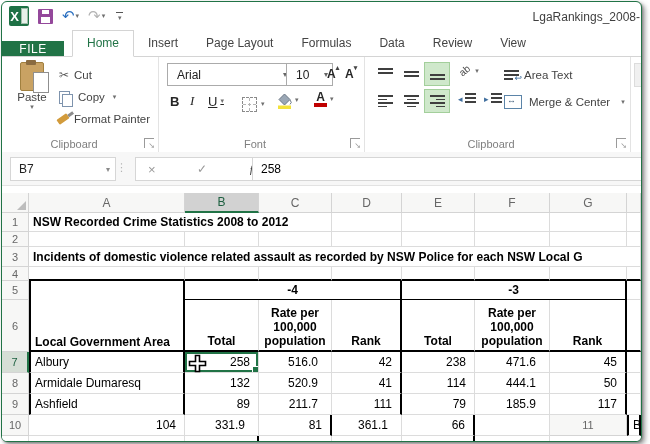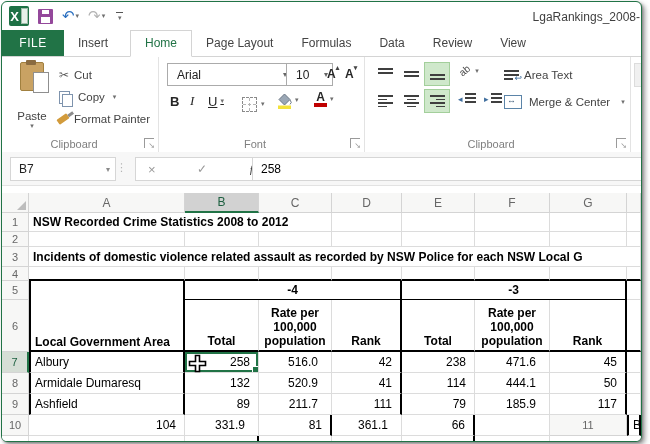--- a/index.html
+++ b/index.html
@@ -25,39 +25,39 @@
   .floppy::after  { content:""; position:absolute; left:3px; bottom:1px; width:9px; height:6px; background:#fff; }
   .qbtn { display:flex; align-items:center; gap:1px; color:#444; }
   .undo-g { color:#2a6fc0; font-size:15px; line-height:14px; }
   .redo-g { color:#b3b3b3; font-size:15px; line-height:14px; }
   .qdd { font-size:7px; color:#6f6f6f; }
   .qat-more { display:flex; flex-direction:column; align-items:center; line-height:5px; margin-left:2px; }
   .qat-more .bar { width:7px; border-top:1.5px solid #555; margin-bottom:2px; }
   .title-text { position:absolute; right:1px; top:8px; font-size:12px; color:#3f3f3f; white-space:nowrap; }
   
   .tabs { position:relative; height:26px; display:flex; align-items:flex-end; border-bottom:1px solid #d4d4d4; }
-  .tab-file { width:62px; height:26px; background:#217346; color:#fff; font-size:12px;
+  .tab-file { width:62px; height:15px; background:#217346; color:#fff; font-size:12px;
     display:flex; align-items:center; justify-content:center; letter-spacing:.5px; }
   .tab { height:25px; line-height:25px; padding:0 14px; font-size:12px; color:#444; }
   .tab.active { background:#fff; color:#217346; border:1px solid #d4d4d4; border-bottom:1px solid #fff;
     margin-bottom:-1px; margin-left:8px; }
   
   .ribbon { position:relative; height:95px; background:#fff; border-bottom:1px solid #d4d4d4; font-size:11.5px; color:#444; }
   .grp { position:absolute; top:0; height:95px; border-right:1px solid #e3e3e3; }
   .grp-label { position:absolute; bottom:2px; left:0; right:12px; text-align:center; font-size:11px; color:#7f7f7f; }
   .dlg { position:absolute; bottom:4px; right:4px; width:9px; height:9px; border-left:1px solid #9a9a9a; border-top:1px solid #9a9a9a; }
   .dlg span { position:absolute; right:-1px; bottom:-2px; font-size:8px; color:#9a9a9a; line-height:8px; }
   .dd::after { content:"▾"; font-size:7px; color:#6f6f6f; margin-left:3px; }
   
   .g-clip { left:0; width:156px; }
   .paste-btn { position:absolute; left:8px; top:5px; width:44px; display:flex; flex-direction:column; align-items:center; }
   .clip-ic { position:relative; width:22px; height:27px; background:#c9a263; border:1px solid #a1803f; border-radius:2px; }
   .clip-ic::before { content:""; position:absolute; left:5px; top:-3px; width:10px; height:5px; background:#8a6b40; border-radius:1px; }
   .clip-ic::after { content:""; position:absolute; right:-6px; bottom:-3px; width:14px; height:19px; background:#fff; border:1px solid #8f8f8f; }
-  .paste-btn .lbl { margin-top:19px; }
+  .paste-btn .lbl { margin-top:0; }
   .sbtn { position:absolute; display:flex; align-items:center; gap:5px; height:20px; }
   .cut-ic { font-size:12px; color:#555; }
   .copy-ic { position:relative; width:9px; height:11px; border:1px solid #7e93ad; background:#fff; margin-right:3px; }
   .copy-ic::after { content:""; position:absolute; left:2px; top:2px; width:9px; height:11px; border:1px solid #7e93ad; background:#fff; }
   .fp-ic { width:12px; height:6px; background:#d29b3c; border-radius:1px; transform:rotate(-35deg); position:relative; }
   .fp-ic::after { content:""; position:absolute; right:-6px; top:2px; width:6px; height:3px; background:#8c8c8c; }
   
   .g-font { left:156px; width:206px; }
   .combo { position:absolute; height:21px; background:#fff; border:1px solid #ababab; display:flex; align-items:center;
     font-size:12px; color:#222; padding-left:9px; }
@@ -161,22 +161,22 @@
       <span class="qat-more">
           <span class="bar"></span>
           <span class="qdd">▾</span>
         </span>
     </div>
     <span class="title-text">LgaRankings_2008-</span>
   </div>
 
   <div class="tabs">
     <span class="tab-file">FILE</span>
+    <span class="tab active">Home</span>
     <span class="tab">Insert</span>
-    <span class="tab active">Home</span>
     <span class="tab">Page Layout</span>
     <span class="tab">Formulas</span>
     <span class="tab">Data</span>
     <span class="tab">Review</span>
     <span class="tab">View</span>
   </div>
 
   <div class="ribbon">
 
     <div class="grp g-clip">

